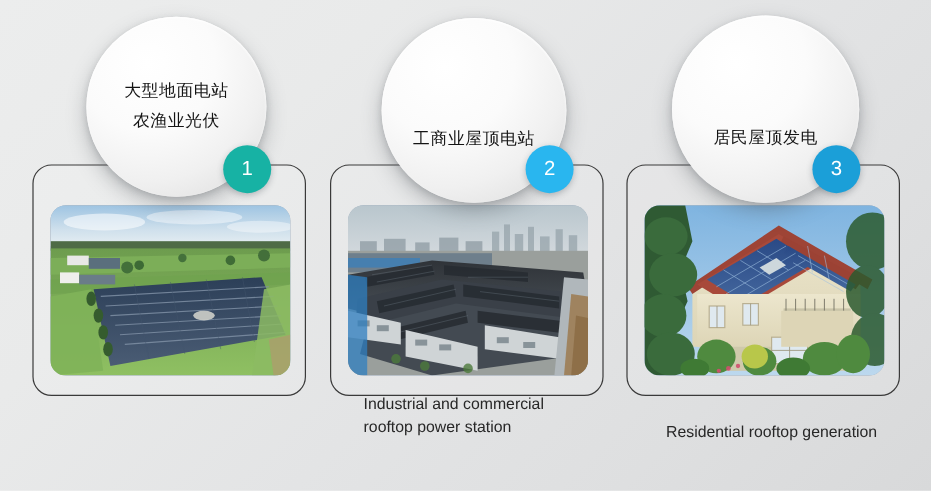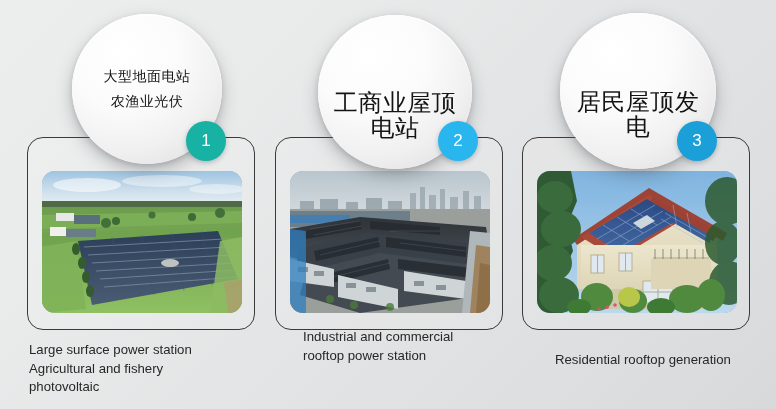--- a/index.html
+++ b/index.html
@@ -43,21 +43,21 @@
   }
   .circle .ctext {
     color:#141414;
     font-size:14px;
     line-height:25px;
     letter-spacing:0.5px;
     font-family:"DejaVu Sans","Liberation Sans",sans-serif;
     white-space:pre-line;
     padding:0 6px;
   }
-  .circle.c2 .ctext, .circle.c3 .ctext { font-size:24px;margin-top:48px; }
+  .circle.c2 .ctext, .circle.c3 .ctext { font-size:14px;margin-top:48px; }
 
   
   .badge {
     position:absolute;
     width:40px; height:40px;
     border-radius:50%;
     display:flex; align-items:center; justify-content:center;
     color:#ffffff;
     font-size:17px;
     font-family:"Liberation Sans",sans-serif;
@@ -144,23 +144,20 @@
   </div>
 
   <div class="circle c1" style="left:72px; top:14px; width:150px; height:150px;">
     <div class="ctext">大型地面电站
 农渔业光伏</div>
   </div>
   <div class="badge" style="left: 186px; top: 121px; background: rgb(23, 178, 164);">
     <span>1</span>
   </div>
 
-  <div class="caption" style="left:29px; top:341px; width:230px;">Large surface power station
-Agricultural and fishery
-photovoltaic</div>
 
   <div class="card" style="left:275px; top:137px; width:228px; height:193px;">
     <div class="photo" style="left:14px; top:33px; width:200px; height:142px;">
       <svg viewBox="0 0 200 142" preserveAspectRatio="none">
         <defs>
           <linearGradient id="sky2" x1="0" y1="0" x2="0" y2="1">
             <stop offset="0%" stop-color="#b9c6cd"></stop>
               <stop offset="100%" stop-color="#d4dade"></stop>
           </linearGradient>
           <linearGradient id="roof2" x1="0" y1="0" x2="0" y2="1">

